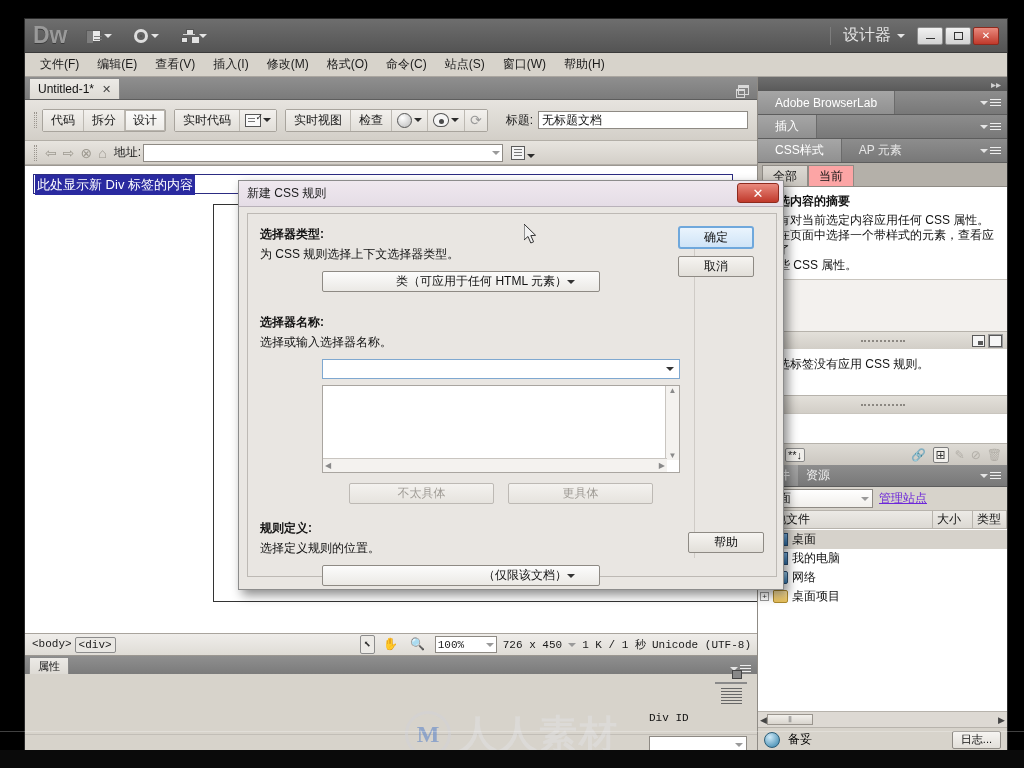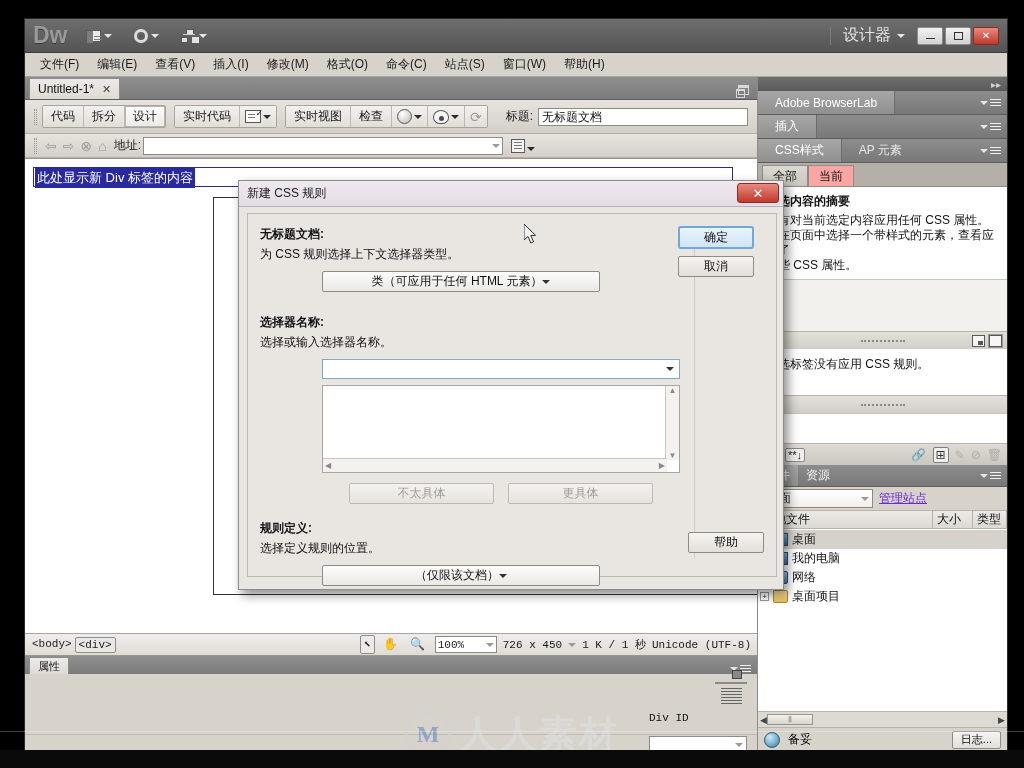--- a/index.html
+++ b/index.html
@@ -130,21 +130,21 @@
   }
   .doctab .x { font-size:11px; color:#444; }
   .tab-restore {
     position:absolute; right:8px; bottom:4px; width:11px; height:10px;
     border:1px solid #d8d8d8; border-top-width:3px;
   }
   .tab-restore::after{content:"";position:absolute;left:-3px;top:1px;width:7px;height:6px;border:1px solid #d8d8d8;border-top-width:2px;background:transparent;}
 
   
   .doctoolbar {
-    height: 34px; background: linear-gradient(#e7e4df,#d3cfc8);
+    height: 41px; background: linear-gradient(#e7e4df,#d3cfc8);
     border-bottom: 1px solid #b2aea7;
     display:flex; align-items:center; gap:0px; padding-left:4px;
   }
   .grip { width:3px;height:16px;border-left:1px dotted #9a958e;border-right:1px dotted #9a958e;margin:0 5px; }
   .tgroup { display:flex; border:1px solid #a8a49d; border-radius:2px; background:#e9e6e1; margin-right:8px; }
   .tbtn {
     padding: 2px 8px; font-size:12px; color:#1a1a1a;
     border-right:1px solid #bdb9b2; background: linear-gradient(#f3f1ee,#e1ded8);
     display:flex;align-items:center;
   }
@@ -360,21 +360,21 @@
   .dlg-inner {
     position:absolute; left:8px; top:6px; width:530px; height:364px;
     background:#e9e6e2; border:1px solid #bdb9b4;
   }
   .dlg-content { position:absolute; left:12px; top:12px; width:420px; }
   .sec-title { font-weight:bold; font-size:12px; color:#111; }
   .sec-desc { font-size:12px; color:#111; margin-top:3px; }
   .dlg-select {
     margin-top:8px; margin-left:62px; width:278px; height:21px;
     background:linear-gradient(#fcfcfc,#ebe9e5); border:1px solid #8e8a84; border-radius:2px;
-    display:flex; align-items:center; justify-content:center;
+    display:flex; align-items:center; justify-content:flex-end;
     padding:0 24px; font-size:12px; color:#111;
   }
   .dlg-combo {
     margin-top:8px; margin-left:62px; width:358px; height:20px;
     background:#fff; border:1px solid #7fa8d0;
     display:flex; align-items:center; justify-content:flex-end; padding-right:5px;
   }
   .dlg-list {
     margin-top:6px; margin-left:62px; width:358px; height:88px;
     background:#fff; border:1px solid #a9a5a0; position:relative;
@@ -771,21 +771,21 @@
       </div>
     </div>
 
     <div class="dlg-body">
       <div class="dlg-inner">
         <div class="dlg-vsep"></div>
 
         <div class="dlg-content">
 
           <div>
-            <div class="sec-title">无标题文档:</div>
+            <div class="sec-title">选择器类型:</div>
             <div class="sec-desc">为 CSS 规则选择上下文选择器类型。</div>
             <div class="dlg-select">
               <span>类（可应用于任何 HTML 元素）</span>
               <span class="addr-caret" style="border-top-color:#333;"></span>
             </div>
           </div>
 
           <div style="margin-top:22px;">
             <div class="sec-title">选择器名称:</div>
             <div class="sec-desc">选择或输入选择器名称。</div>

